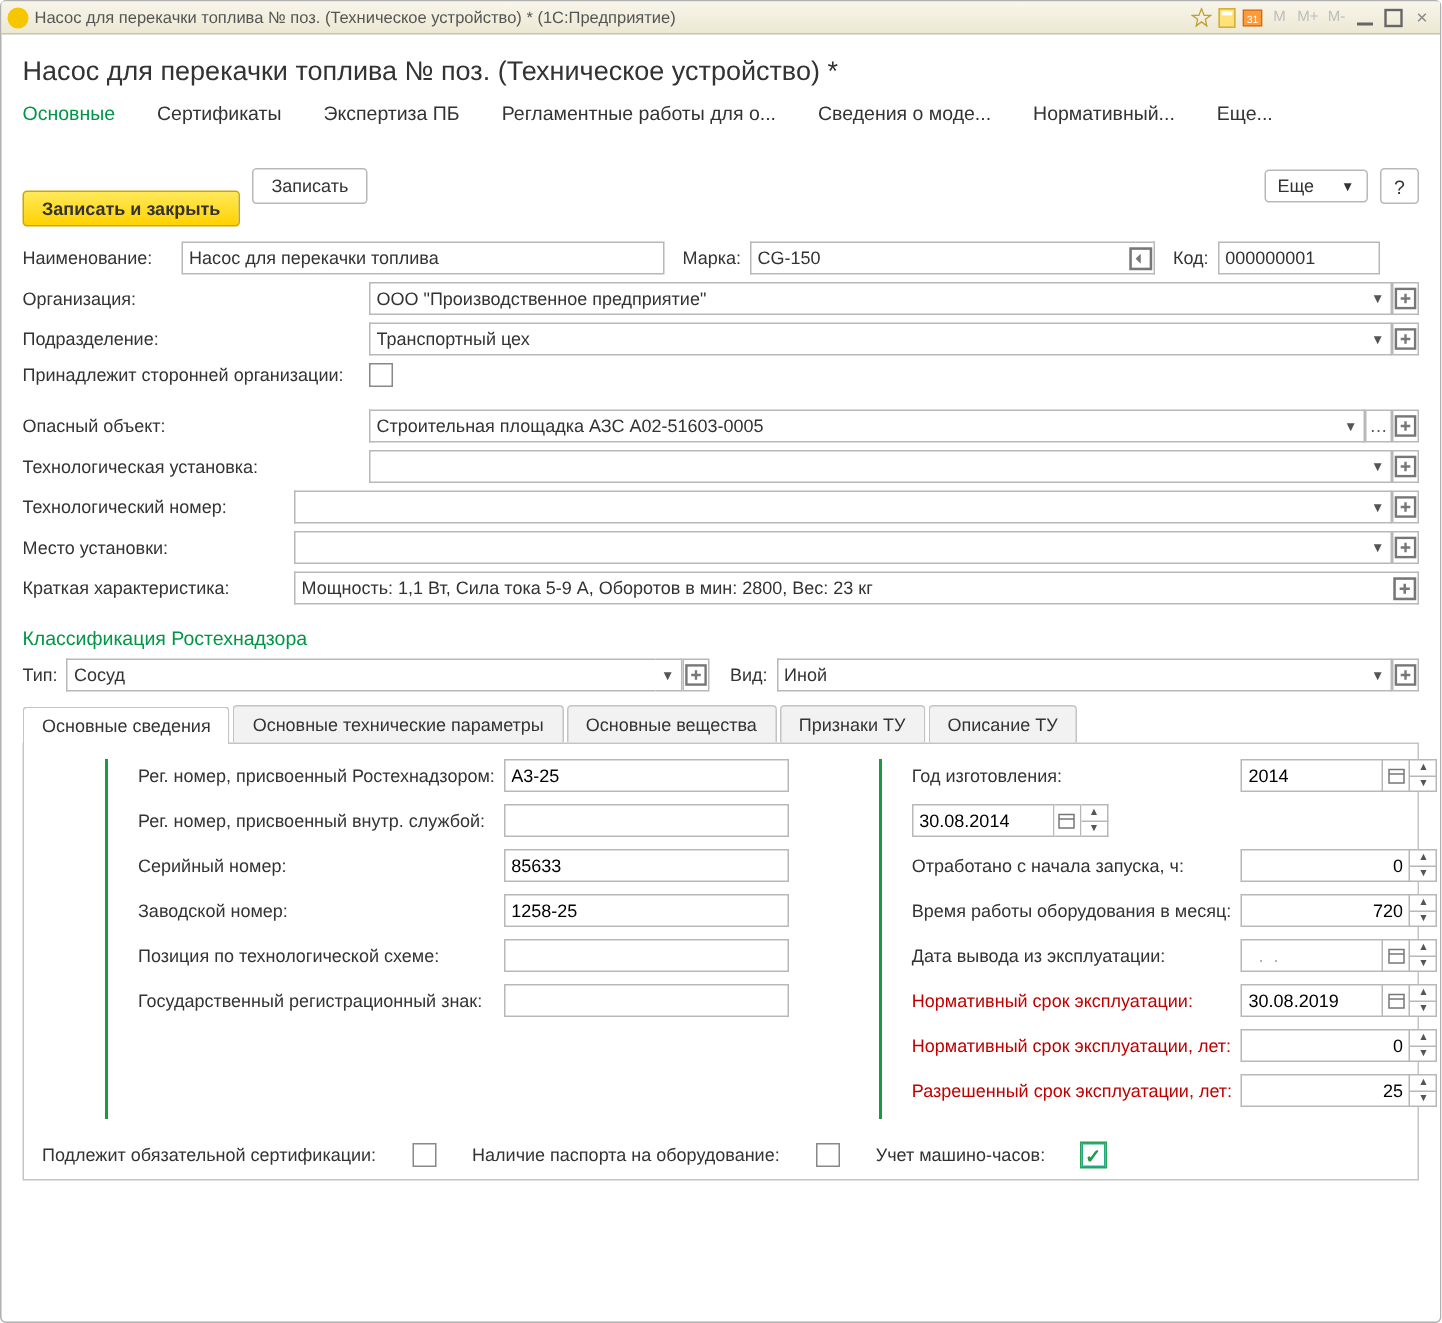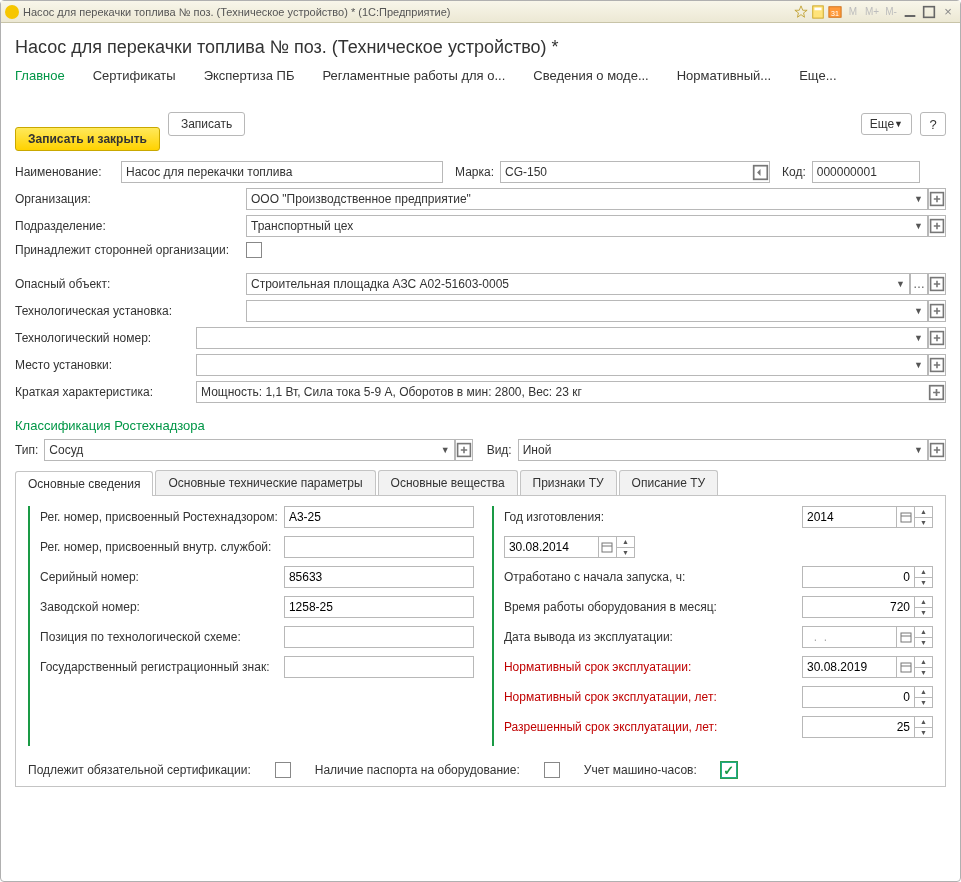--- a/index.html
+++ b/index.html
@@ -100,21 +100,21 @@
     border:1px solid #b8b8b8;
     border-radius:3px;
     padding:4px 12px;
     cursor:pointer;
     font-size:12px;
     color:#333;
   }
   .toolbar-spacer { flex:1; }
   .btn-more {
     border:1px solid #b8b8b8; border-radius:3px;
-    padding:3px 8px; display:flex; align-items:center; gap:0;
+    padding:3px 8px; display:flex; align-items:center; gap:18px;
     cursor:pointer; font-size:12px; background:#fff;
   }
   .btn-help {
     border:1px solid #b8b8b8; border-radius:3px; width:26px; height:24px;
     display:flex;align-items:center;justify-content:center; cursor:pointer;
     font-size:13px; color:#333; background:#fff;
   }
 
   
   .form-row {
@@ -167,21 +167,21 @@
   .inner-tabs .tab.active {
     background:#fff; position:relative; top:1px;
   }
   .tab-pane {
     border:1px solid #c4c4c4;
     padding:10px 12px 8px 12px;
   }
   .twocol {
     display:flex; gap:18px;
   }
-  .col { flex:1; border-left:2px solid #1a9a45; padding-left:10px;}
+  .col { flex:1; border-left:2px solid #1a9a45; padding-left:20px;margin-left:42px;}
   .col .form-row { margin-bottom:8px;}
   .col .label { flex:1; }
   .col-input {
     border:1px solid #b8b8b8; height:22px; padding:2px 4px; font-size:12px;
   }
   .col .rgrp {
     display:flex; align-items:stretch;
   }
   .rgrp .col-input { width:120px; }
   .rgrp.num .col-input { text-align:right;}
@@ -243,21 +243,21 @@
           </svg>
         </span>
       <span class="tt-btn tt-close">×</span>
     </div>
   </div>
 
   <div class="content">
     <h1 class="page-title">Насос для перекачки топлива № поз. (Техническое устройство) *</h1>
 
     <div class="topnav">
-      <a class="active">Главное</a>
+      <a class="active">Основные</a>
       <a>Сертификаты</a>
       <a>Экспертиза ПБ</a>
       <a>Регламентные работы для о...</a>
       <a>Сведения о моде...</a>
       <a>Нормативный...</a>
       <a>Еще...</a>
     </div>
 
     <div class="toolbar">
       <button class="btn-yellow">Записать и закрыть</button>

